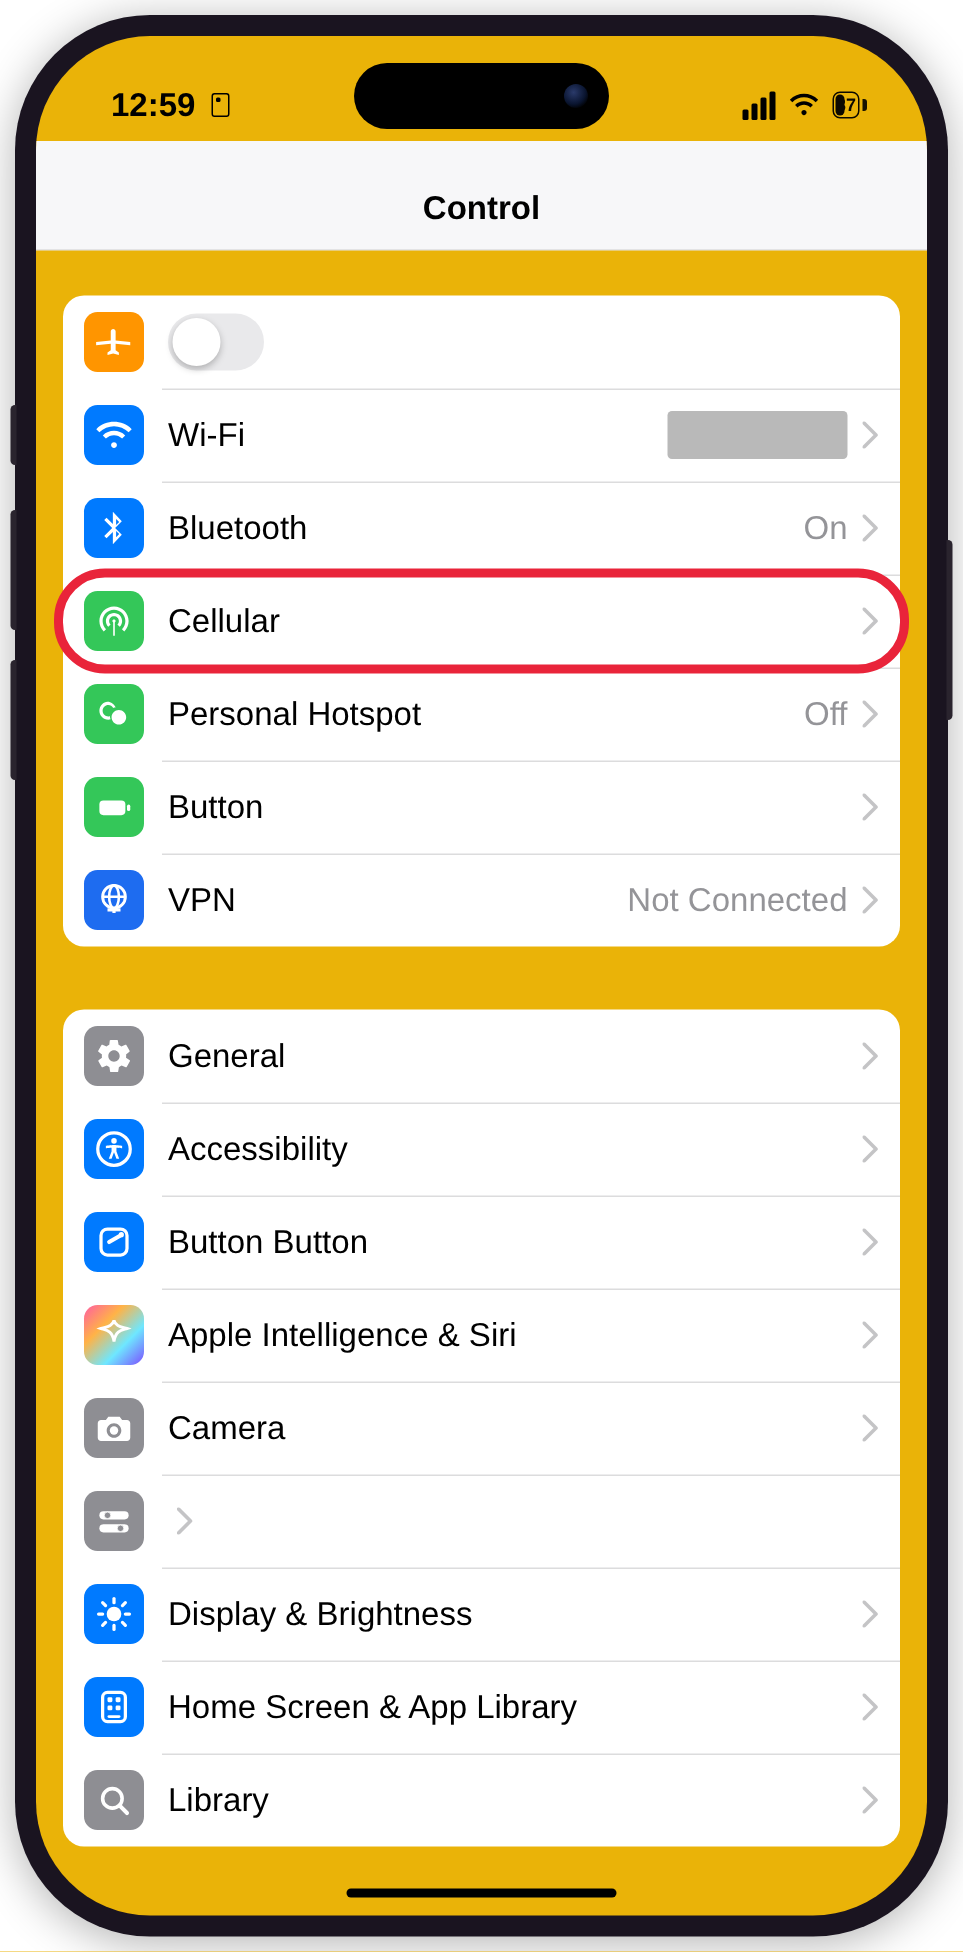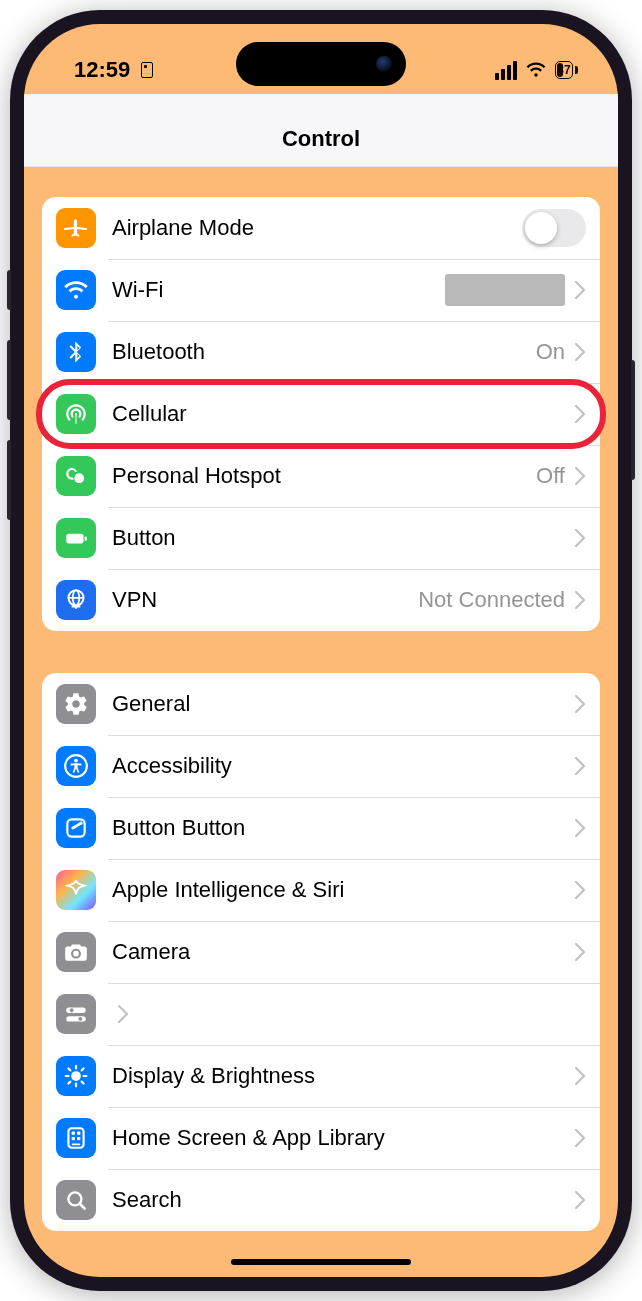--- a/index.html
+++ b/index.html
@@ -30,21 +30,21 @@
   .phone-buttons-left.b3 { top: 430px; height: 80px; }
   .phone-buttons-right {
     position: absolute;
     right: -3px; top: 350px;
     width: 4px; height: 120px;
     background: #2a242e;
     border-radius: 0 3px 3px 0;
   }
   .screen {
     width: 100%; height: 100%;
-    background: #fdba74;
+    background: #eab308;
     border-radius: 76px;
     overflow: hidden;
     position: relative;
   }
   .dynamic-island {
     position: absolute;
     top: 18px; left: 50%;
     transform: translateX(-50%);
     width: 170px; height: 44px;
     background: #000;
@@ -210,21 +210,20 @@
 
     <div class="content">
 
       <div class="group" id="group1">
           <div class="row">
     <div class="icon-wrap c-orange">
       <svg viewBox="0 0 24 24">
                 <use href="#i-airplane"></use>
               </svg>
     </div>
-    <span class="row-label">Airplane Mode</span>
     <div class="toggle"></div>
   </div>
           <div class="row">
     <div class="icon-wrap c-blue">
       <svg viewBox="0 0 24 24">
                 <use href="#i-wifi"></use>
               </svg>
     </div>
     <span class="row-label">Wi-Fi</span>
     <div class="wifi-redact"></div>
@@ -407,21 +406,21 @@
                 <path d="M1 1l8 8-8 8" fill="none" stroke="currentColor" stroke-width="2.4" stroke-linecap="round" stroke-linejoin="round"></path>
               </svg>
             </span>
   </div>
           <div class="row">
     <div class="icon-wrap c-gray">
       <svg viewBox="0 0 24 24">
                 <use href="#i-search"></use>
               </svg>
     </div>
-    <span class="row-label">Search</span>
+    <span class="row-label">Library</span>
     <span class="chevron">
               <svg viewBox="0 0 11 18">
                 <path d="M1 1l8 8-8 8" fill="none" stroke="currentColor" stroke-width="2.4" stroke-linecap="round" stroke-linejoin="round"></path>
               </svg>
             </span>
   </div>
         </div>
 
     </div>
 

